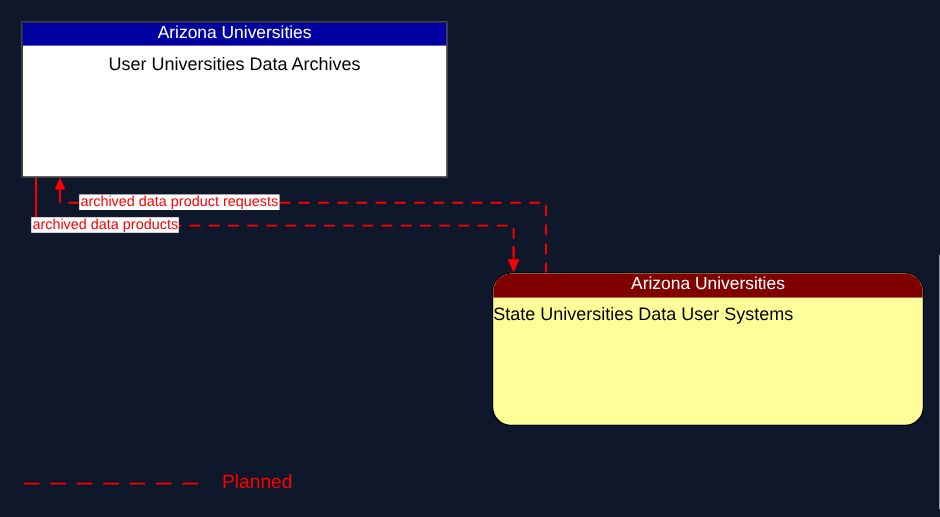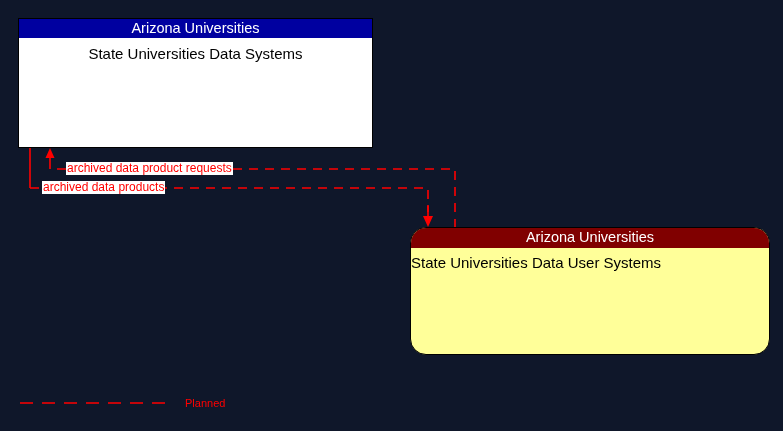--- a/index.html
+++ b/index.html
@@ -94,21 +94,21 @@
     line-height: 13px;
     white-space: nowrap;
     background: #ffffff;
     padding: 0 1px;
   }
 
   
   .legend-label {
     position: absolute;
     color: #ff0000;
-    font-size: 11px;
+    font-size: 16px;
     line-height: 14px;
     white-space: nowrap;
   }
 </style>
 </head>
 <body>
 
 <div id="canvas">
 
   <svg class="flows" viewBox="0 0 783 431" width="783" height="431">
@@ -126,27 +126,27 @@
       <polygon points="428,227 423,216 433,216" fill="#ff0000"></polygon>
     </g>
 
     <g>
       <path d="M 20 403 L 168 403" fill="none" stroke="#ff0000" stroke-width="1.6" stroke-dasharray="13 9"></path>
     </g>
   </svg>
 
   <div class="elem-square" style="left:18px; top:18px; width:355px; height:130px;">
     <div class="hdr">Arizona Universities</div>
-    <div class="body">State Universities Data Systems</div>
+    <div class="body">User Universities Data Archives</div>
   </div>
 
   <div class="elem-round" style="left:410px; top:227px; width:360px; height:128px;">
     <div class="hdr">Arizona Universities</div>
     <div class="body">State Universities Data User Systems</div>
   </div>
 
   <div class="flow-label" style="left:66px; top:162px;">archived data product requests</div>
 
-  <div class="flow-label" style="left:42px; top:181px;">archived data products</div>
+  <div class="flow-label" style="left:26px; top:181px;">archived data products</div>
 
   <div class="legend-label" style="left:185px; top:396px;">Planned</div>
 
 </div>
 
 </body></html>

